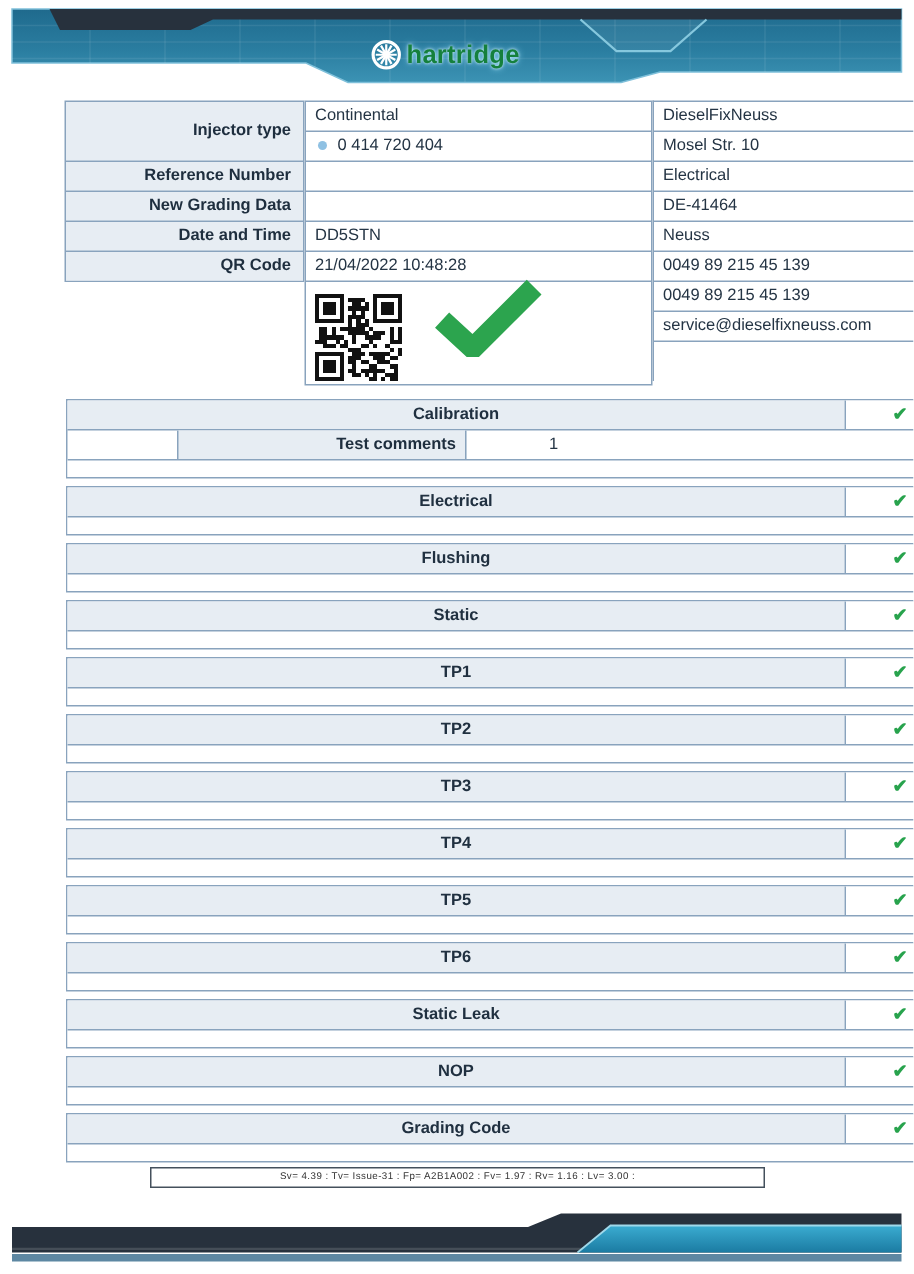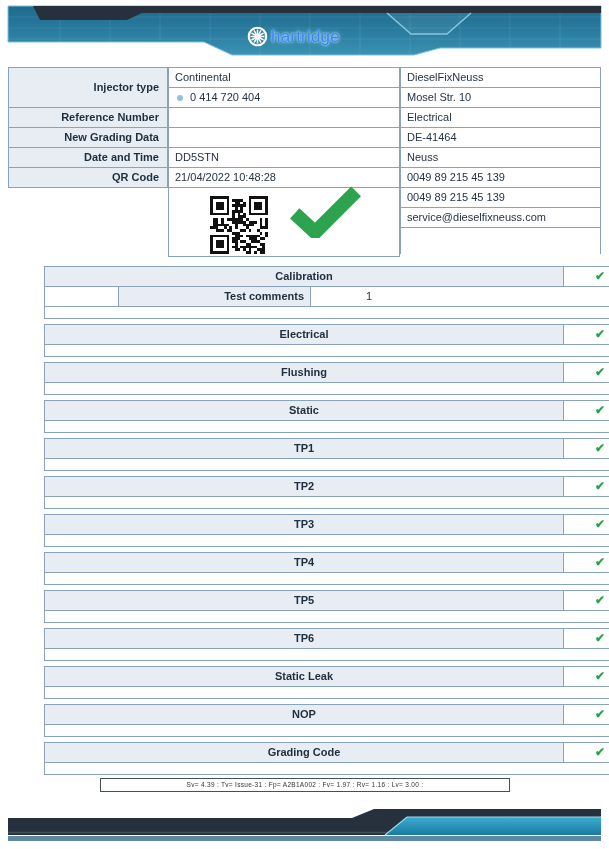--- a/index.html
+++ b/index.html
@@ -4,25 +4,25 @@
 <style>
   html,body{margin:0;padding:0;background:#fff;}
   #page{position:relative;width:609px;height:849px;background:#fff;overflow:hidden;
         font-family:"Liberation Sans",sans-serif;color:#243444;}
 
   
   .banner{position:absolute;left:0;width:609px;}
   #hdr{top:0;height:60px;}
   #ftr{top:795px;height:54px;}
   .logo{position:absolute;left:247px;top:26px;display:flex;align-items:center;gap:3px;}
-  .logo span{font-size:17px;font-weight:normal;color:#3b82f6;letter-spacing:.2px;
+  .logo span{font-size:17px;font-weight:bold;color:#15803d;letter-spacing:.2px;
              text-shadow:0 0 5px rgba(150,225,255,.95),0 0 2px #fff;}
 
   
-  .icol{position:absolute;border:1px solid #89a3bd;background:#fff;box-sizing:border-box;}
+  .icol{position:absolute;border:1px solid #89a3bd;background:#fff;box-sizing:border-box;margin-left:35px;}
   .icol .cell{height:19px;line-height:19px;border-top:1px solid #89a3bd;font-size:11px;
               padding:0 6px;white-space:nowrap;overflow:hidden;box-sizing:content-box;}
   .icol .cell:first-child{border-top:none;}
   #labels-col{left:8px;top:67px;width:160px;}
   #labels-col .cell{background:#e7edf3;font-weight:bold;text-align:right;color:#1e2e3e;padding-right:8px;}
   #labels-col .tall{height:39px;line-height:39px;}
   #values-col{left:168px;top:67px;width:232px;}
   #values-col .qr-cell{height:68px;}
   #company-col{left:400px;top:67px;width:201px;border-bottom:none;}
   #company-col .tail{height:26px;border-top:1px solid #89a3bd;}

